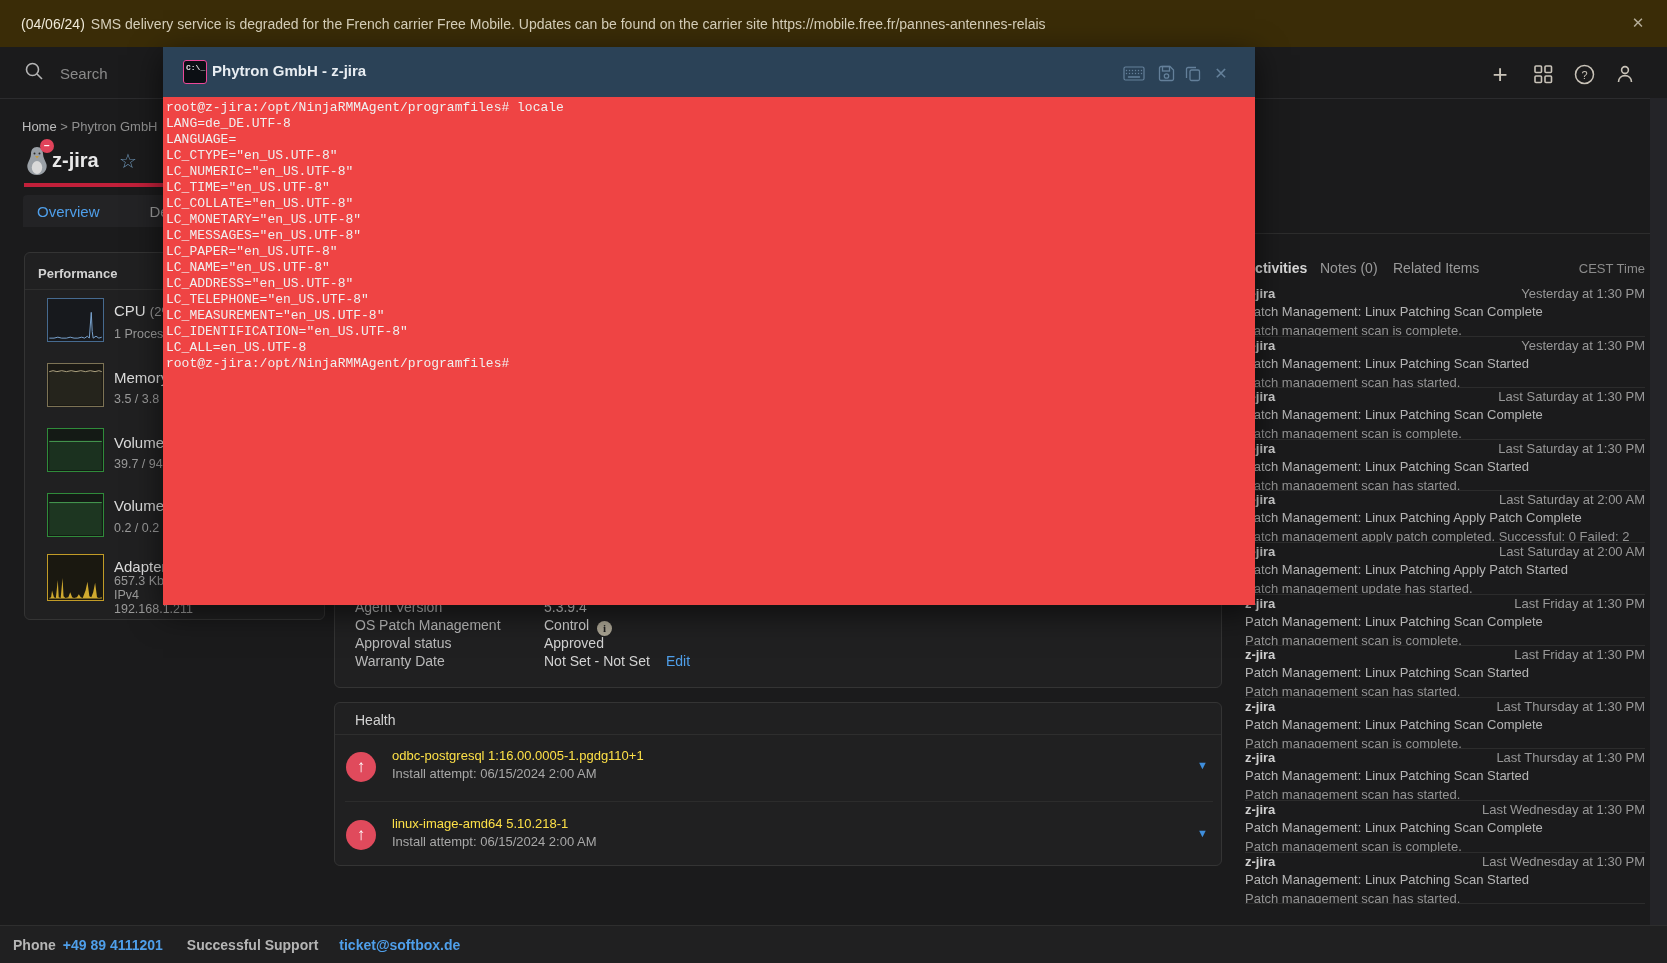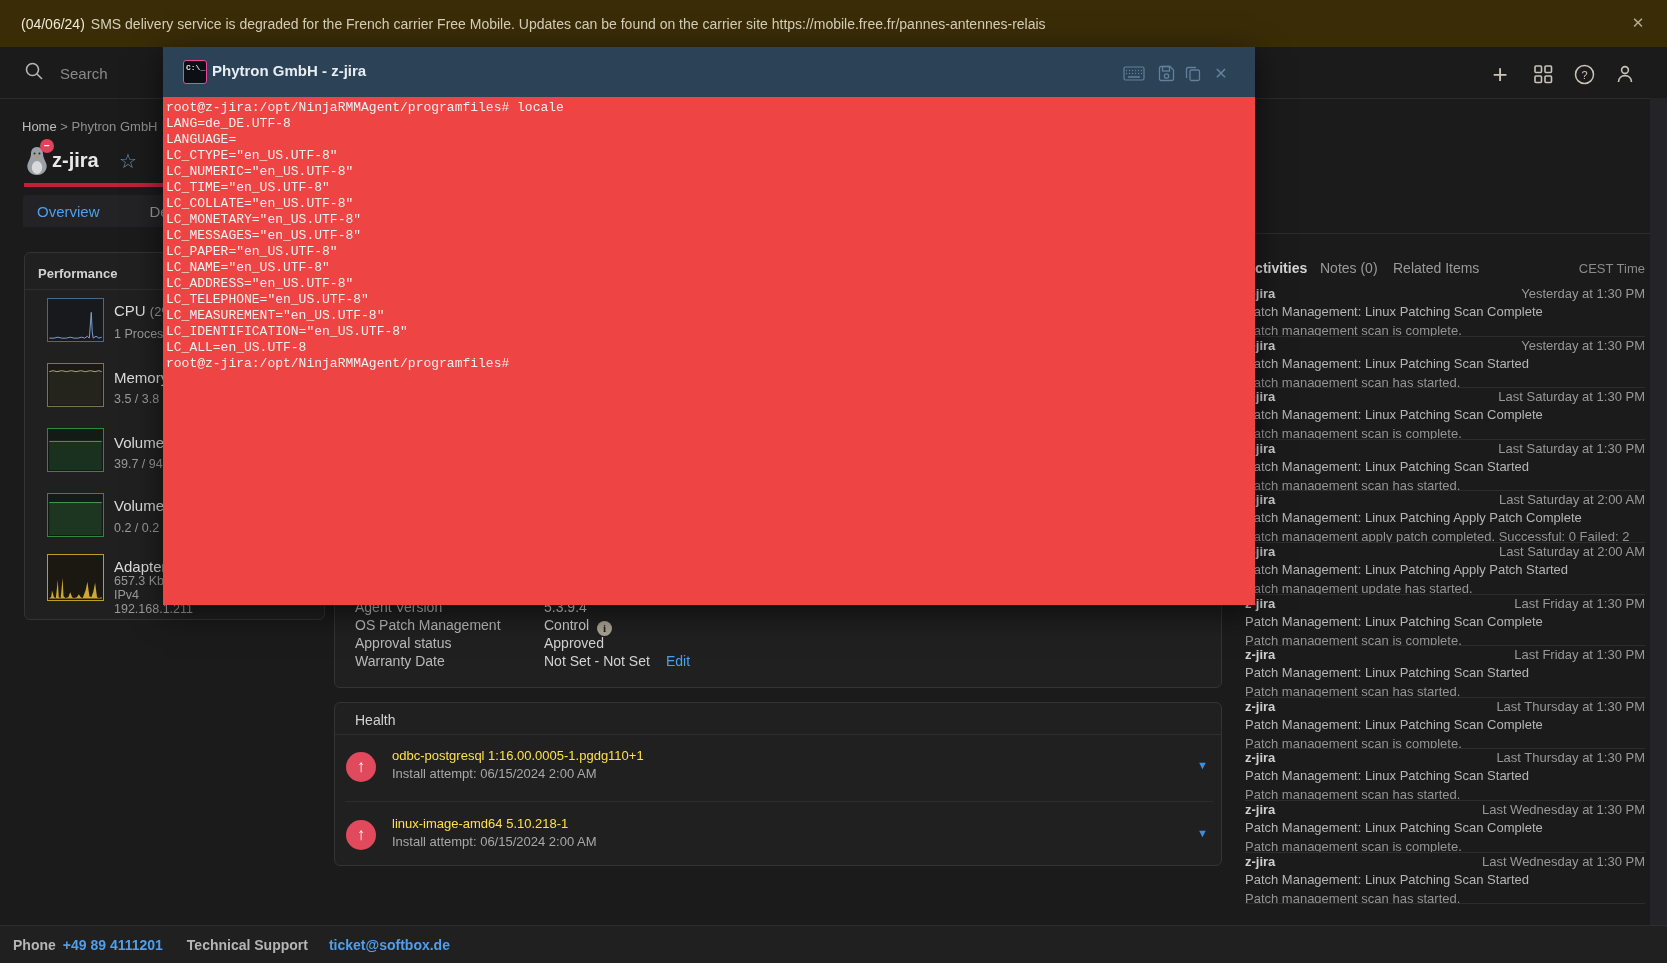--- a/index.html
+++ b/index.html
@@ -377,21 +377,21 @@
         </div>
         <div class="act-title">Patch Management: Linux Patching Scan Started</div>
         <div class="act-desc">Patch management scan has started.</div>
       </div>
     </div>
   <div class="abs scroll-track"></div>
 
   <div class="abs footer">
     <span class="lbl" style="margin-left:13px;">Phone</span>
     <a style="margin-left:7px;">+49 89 4111201</a>
-    <span class="lbl" style="margin-left:24px;">Technical Support</span>
+    <span class="lbl" style="margin-left:24px;">Successful Support</span>
     <a style="margin-left:21px;">ticket@softbox.de</a>
   </div>
 
   <div class="abs terminal">
     <div class="term-titlebar">
       <div class="term-icon">C:\_</div>
       <div class="term-title">Phytron GmbH - z-jira</div>
       <div class="term-ticon" style="left:959px;">
         <svg width="22" height="15" viewBox="0 0 22 15" fill="none" stroke="#64809a" stroke-width="1.2">
             <rect x="1" y="1" width="20" height="13" rx="1.5"></rect>

